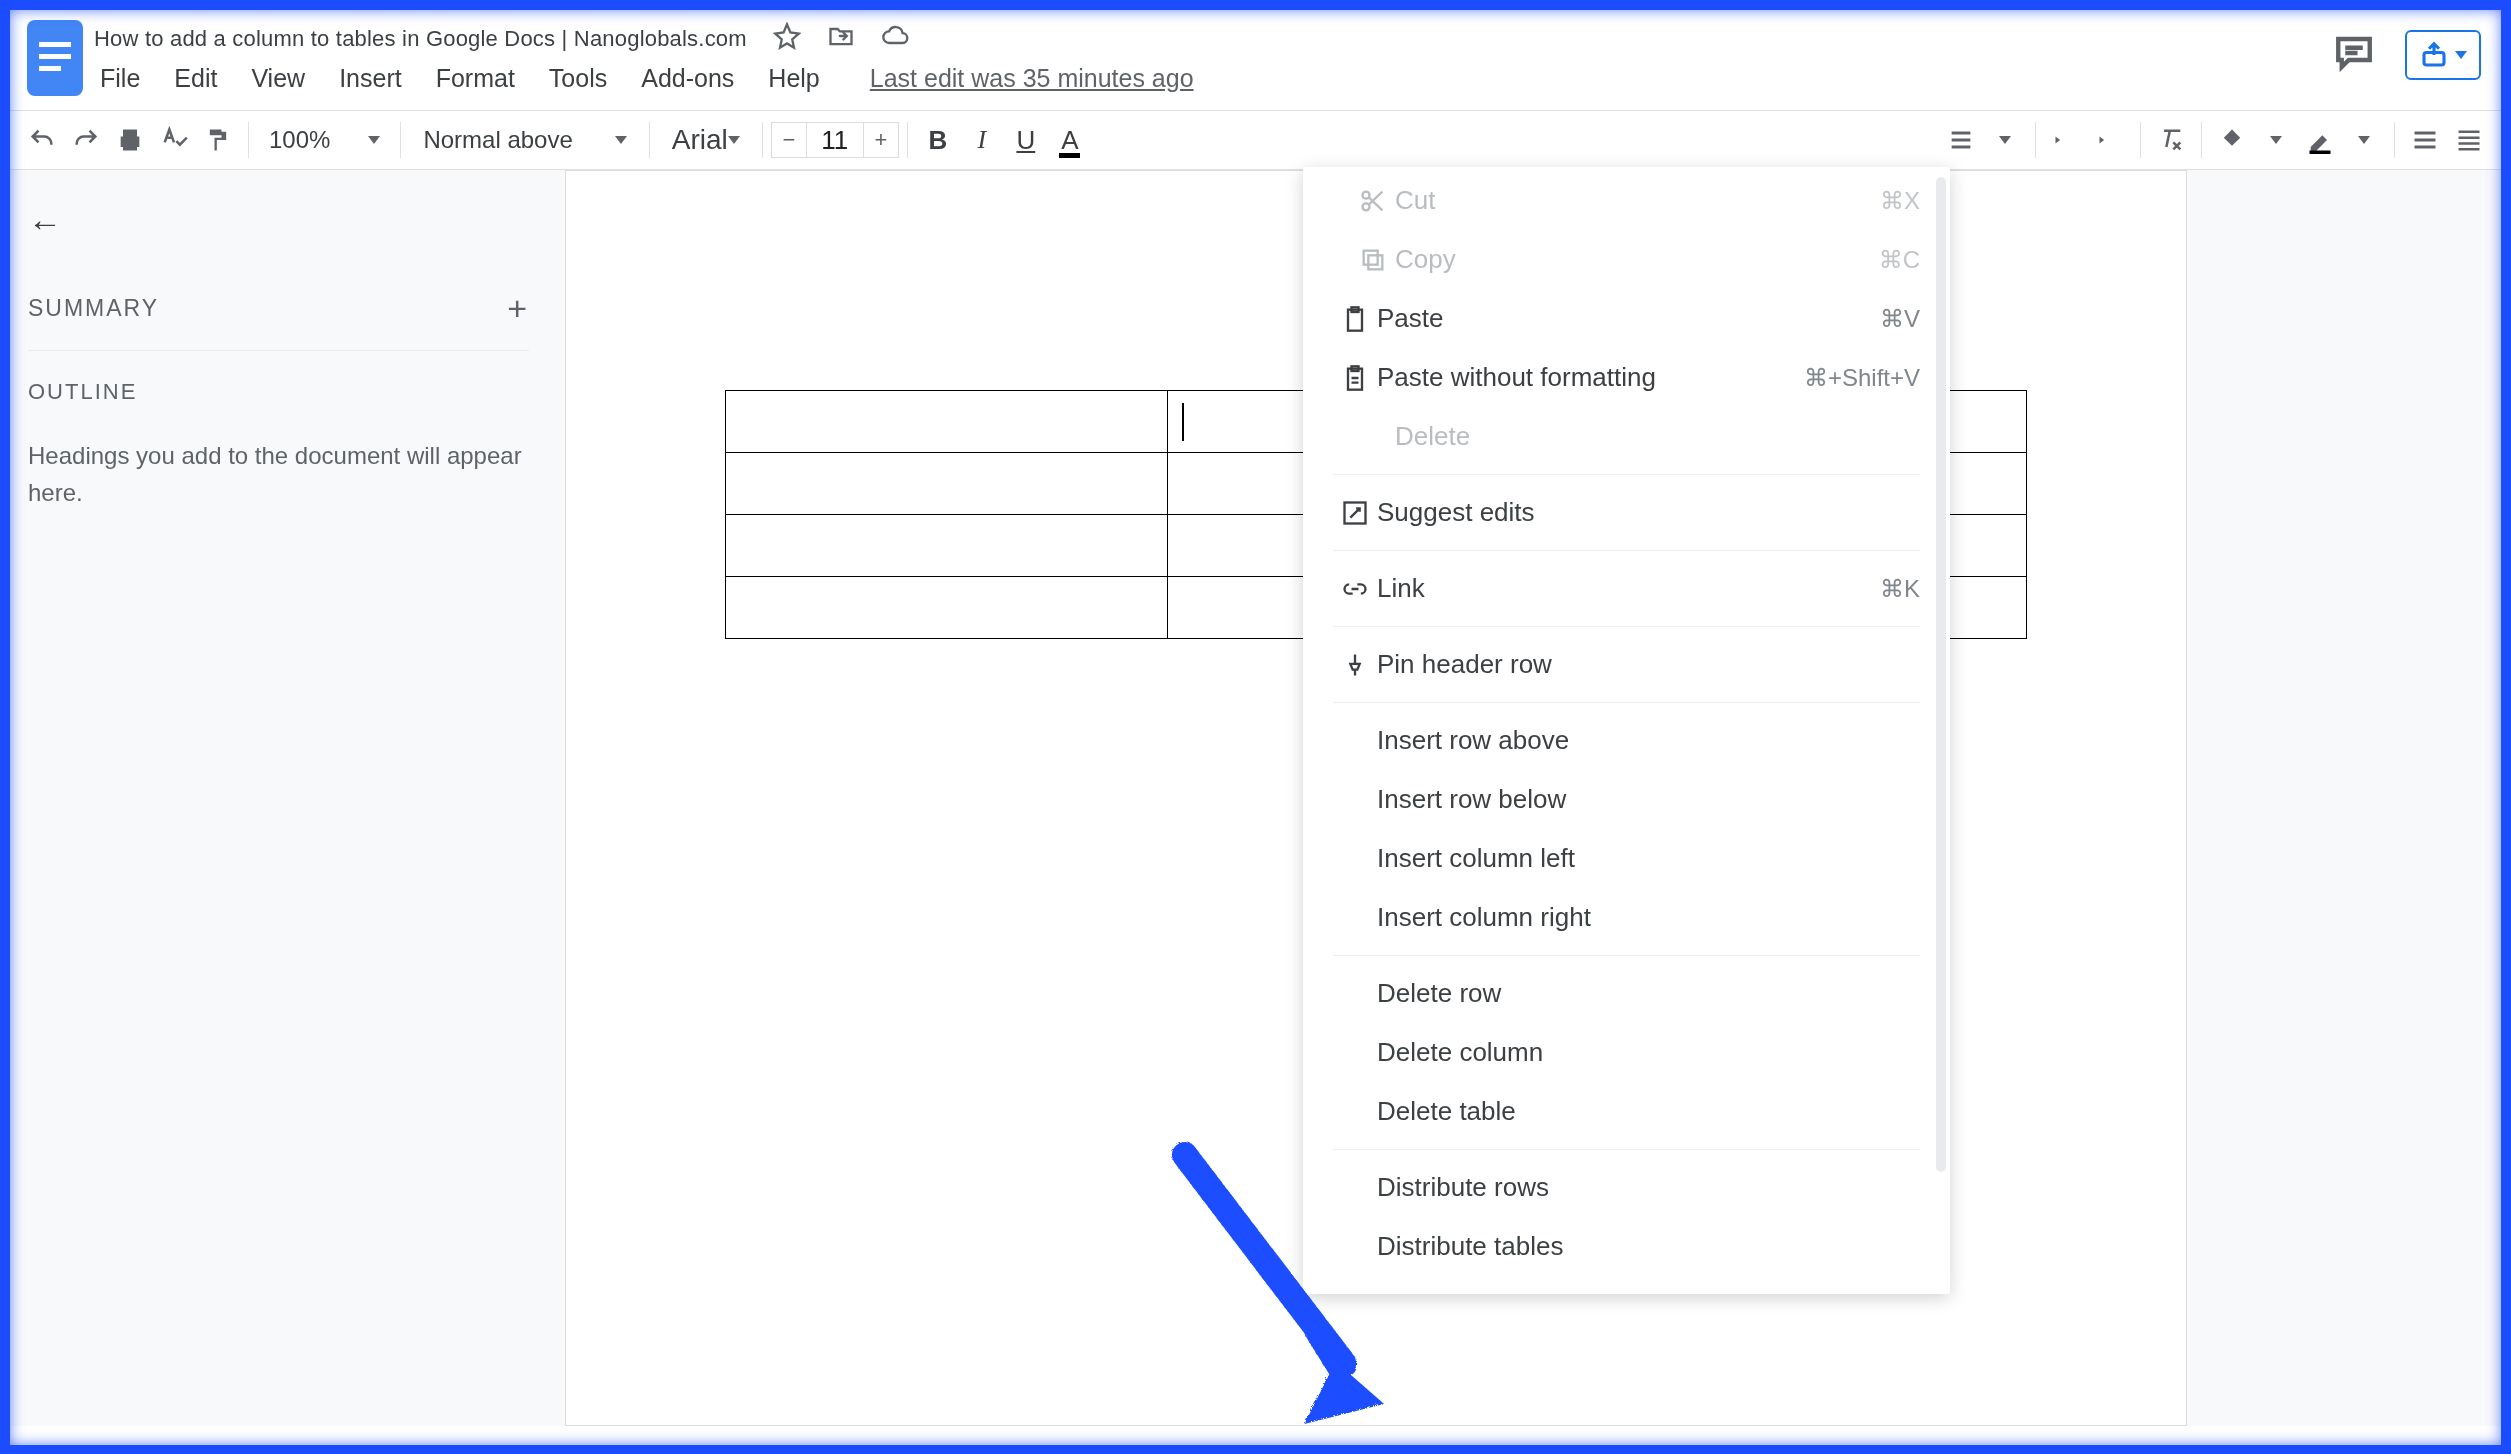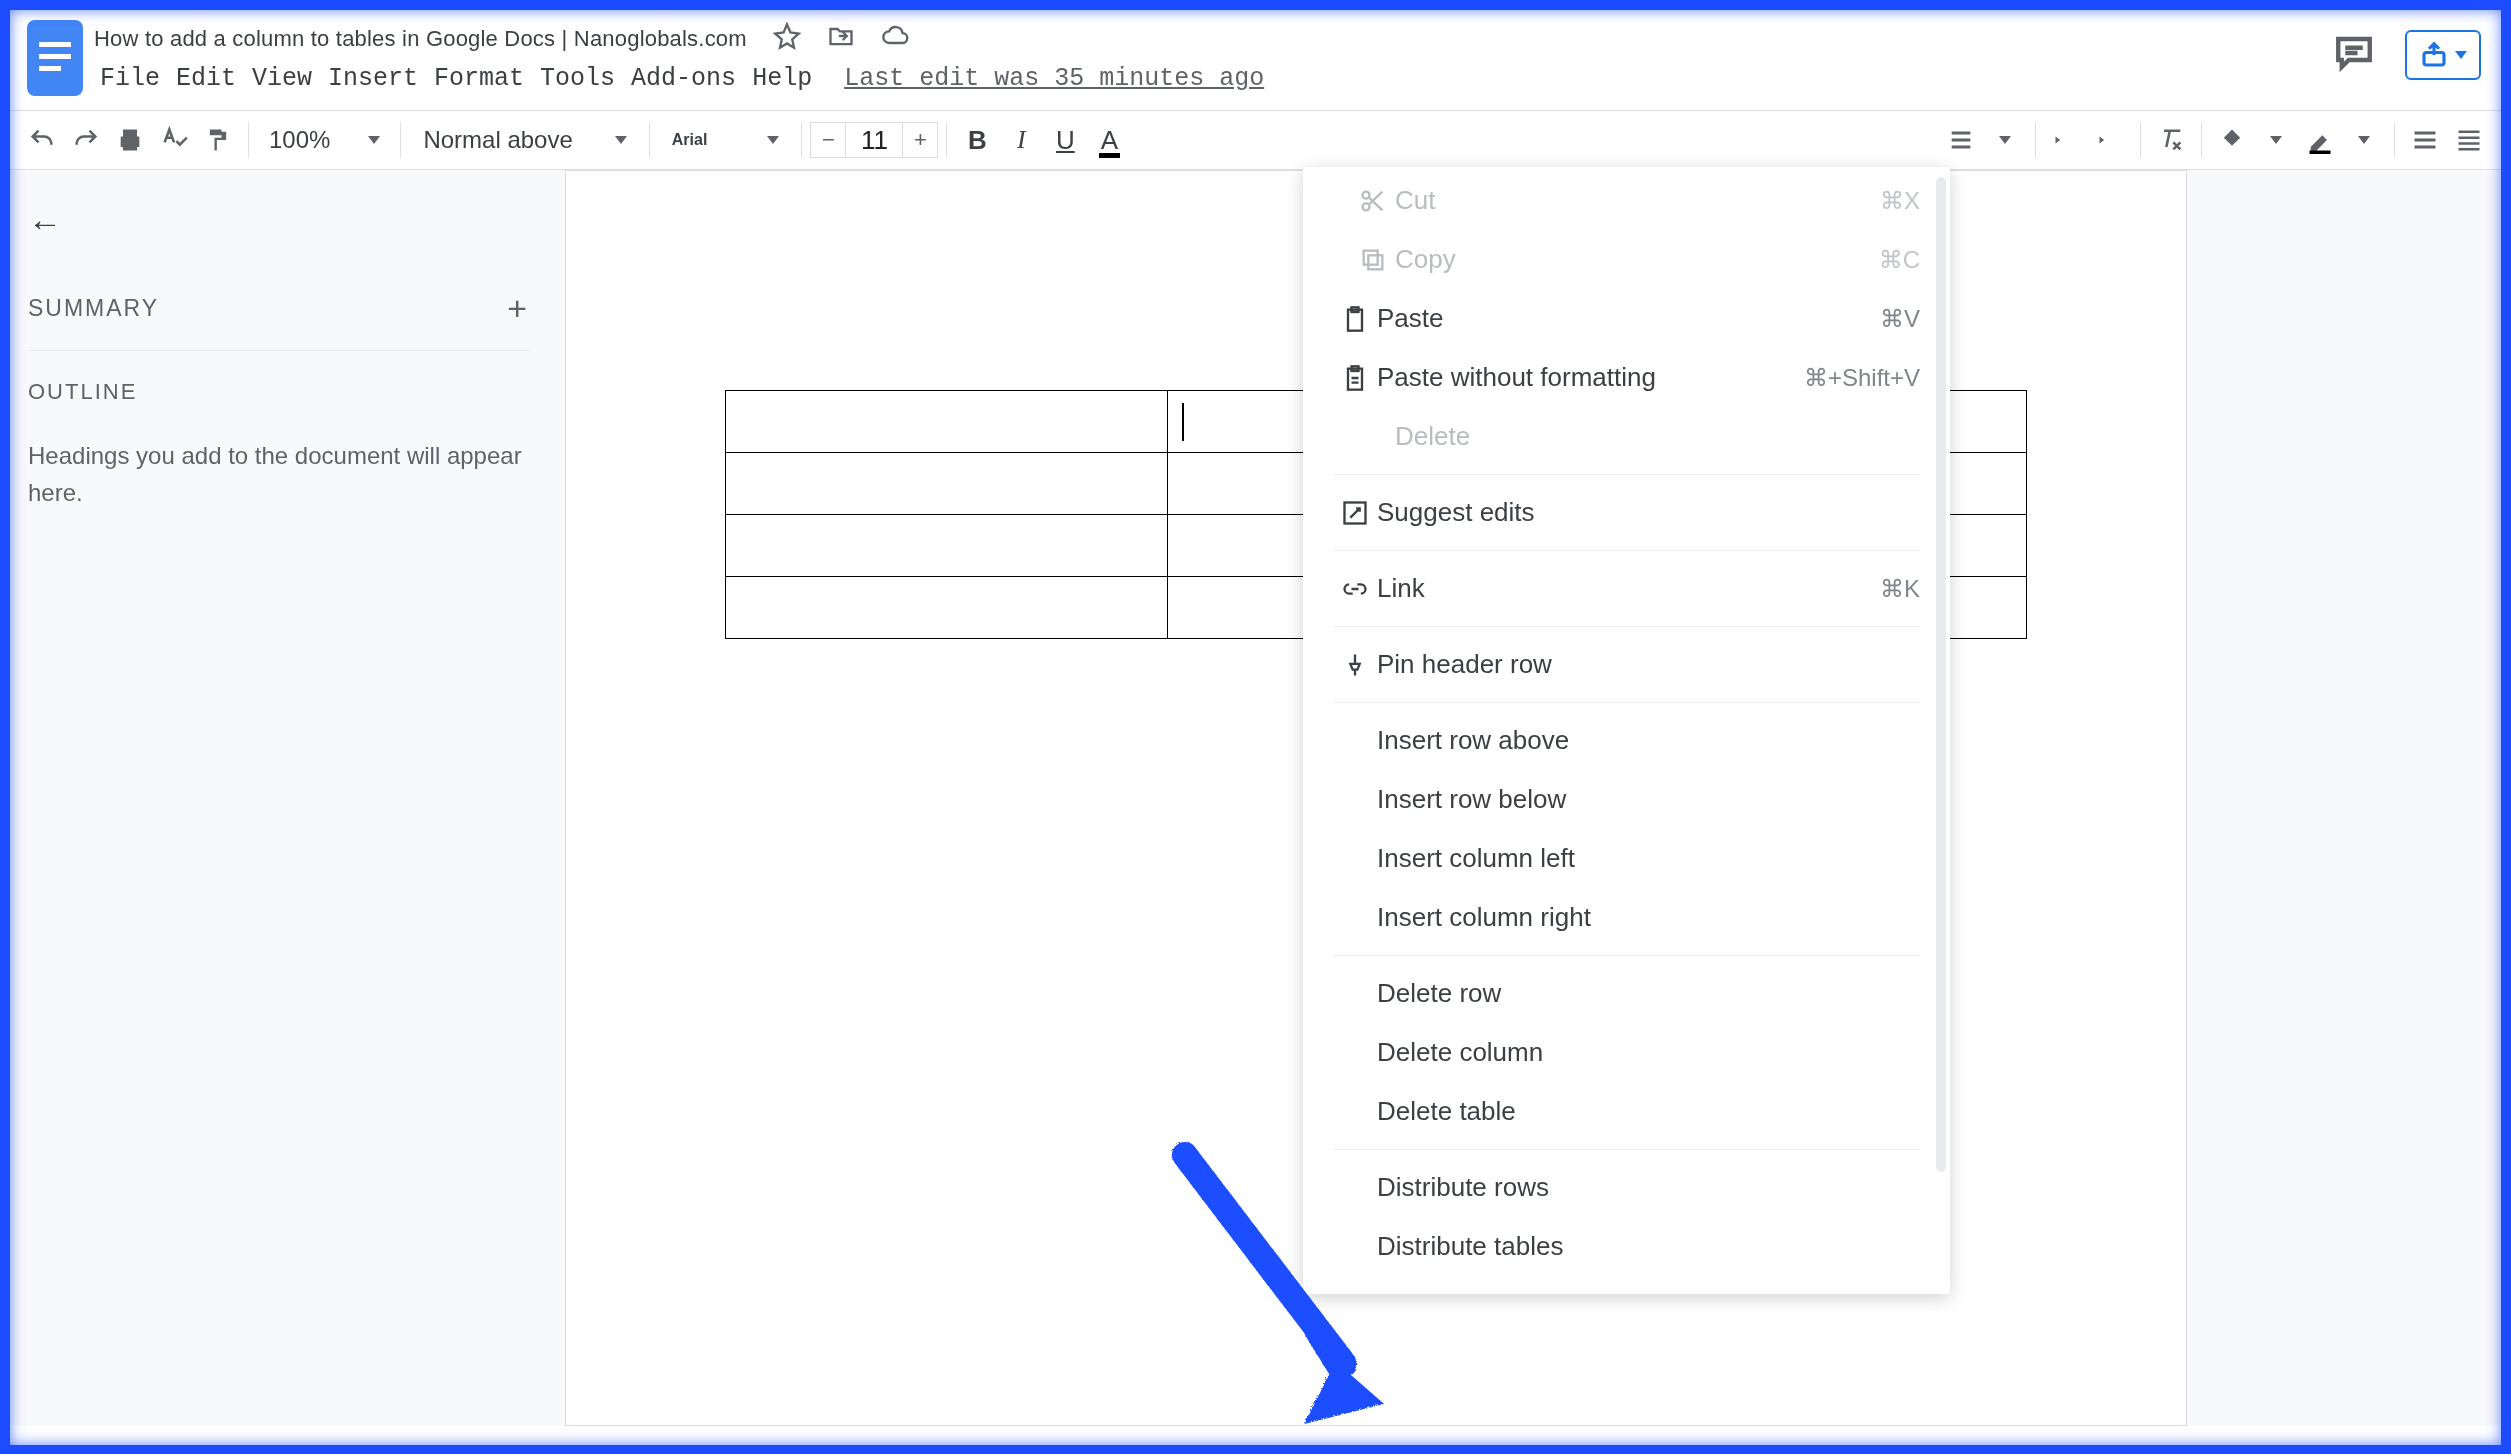--- a/index.html
+++ b/index.html
@@ -11,39 +11,39 @@
 .titlebar { display: flex; align-items: center; padding: 14px 20px 8px 22px; }
 .logo { width: 66px; height: 88px; display: flex; align-items: center; justify-content: center; margin-right: 6px; }
 .logo svg { width: 56px; height: 76px; }
 .title-area { flex: 1; }
 .doc-title { font-size: 22px; color: #3c4043; font-weight: 400; margin-bottom: 6px; display: flex; align-items: center; }
 .doc-title .title-text { letter-spacing: 0.2px; }
 .title-icons { margin-left: 26px; display: flex; gap: 26px; align-items: center; }
 .title-icons svg { width: 28px; height: 28px; stroke: #5f6368; fill: none; stroke-width: 2; }
 
 
-.menus { display: flex; gap: 8px; align-items: center; font-size: 25px; color: #3c4043; margin-top: 2px; padding-left: 2px; font-family: Liberation Mono, monospace; }
+.menus { display: flex; gap: 26px; align-items: center; font-size: 25px; color: #3c4043; margin-top: 2px; padding-left: 2px; }
 .menu-item { cursor: pointer; padding: 2px 4px; }
 .edit-info { color: #5f6368; text-decoration: underline; margin-left: 20px; }
 
 
 .header-right { position: absolute; right: 30px; top: 30px; display: flex; align-items: center; gap: 30px; }
 .comments-btn svg { width: 42px; height: 42px; stroke: #5f6368; fill: none; stroke-width: 2.5; }
 .share-btn { display: flex; align-items: center; border: 2px solid #1a73e8; border-radius: 6px; padding: 8px 12px; gap: 6px; }
 .share-btn svg { width: 30px; height: 30px; stroke: #1a73e8; fill: none; stroke-width: 2.5; }
 .share-caret { width: 0; height: 0; border-left: 6px solid transparent; border-right: 6px solid transparent; border-top: 8px solid #1a73e8; }
 
 
 .toolbar { display: flex; align-items: center; padding: 6px 20px; border-top: 1px solid #e0e0e0; border-bottom: 1px solid #e0e0e0; gap: 0; height: 60px; background: #fff; }
 .tb-btn { width: 44px; height: 42px; display: flex; align-items: center; justify-content: center; cursor: pointer; color: #5f6368; font-size: 24px; }
 .tb-btn svg { width: 28px; height: 28px; stroke: #5f6368; fill: #5f6368; stroke-width: 0; }
 .tb-sep { width: 1px; height: 36px; background: #e0e0e0; margin: 0 8px; }
 .zoom-box { display: flex; align-items: center; gap: 10px; font-size: 24px; color: #3c4043; padding: 0 12px; }
 .style-select { display: flex; align-items: center; gap: 12px; font-size: 24px; color: #3c4043; padding: 0 14px; }
-.font-select { display: flex; align-items: center; gap: 60px; font-size: 16px; color: #3c4043; padding: 0 14px; font-weight: bold; }
+.font-select { display: flex; align-items: center; font-size: 28px; color: #3c4043; padding: 0 14px; }
 .size-box { display: flex; align-items: center; }
 .size-btn { width: 36px; height: 36px; border: 1px solid #dadce0; display: flex; align-items: center; justify-content: center; font-size: 22px; color: #5f6368; cursor: pointer; }
 .size-val { width: 56px; height: 36px; border: 1px solid #dadce0; border-left: none; border-right: none; display: flex; align-items: center; justify-content: center; font-size: 26px; }
 .caret { width: 0; height: 0; border-left: 6px solid transparent; border-right: 6px solid transparent; border-top: 8px solid #5f6368; }
 .bold-b { font-weight: bold; font-size: 26px; color: #3c4043; }
 .italic-i { font-style: italic; font-size: 26px; color: #3c4043; font-family: "Times New Roman", serif; }
 .underline-u { text-decoration: underline; font-size: 26px; color: #3c4043; }
 .tc-A { font-size: 26px; color: #3c4043; position: relative; }
 .tc-A::after { content: ""; position: absolute; bottom: -2px; left: -2px; right: -2px; height: 5px; background: #000; }
 .tb-spacer { flex: 1; }

